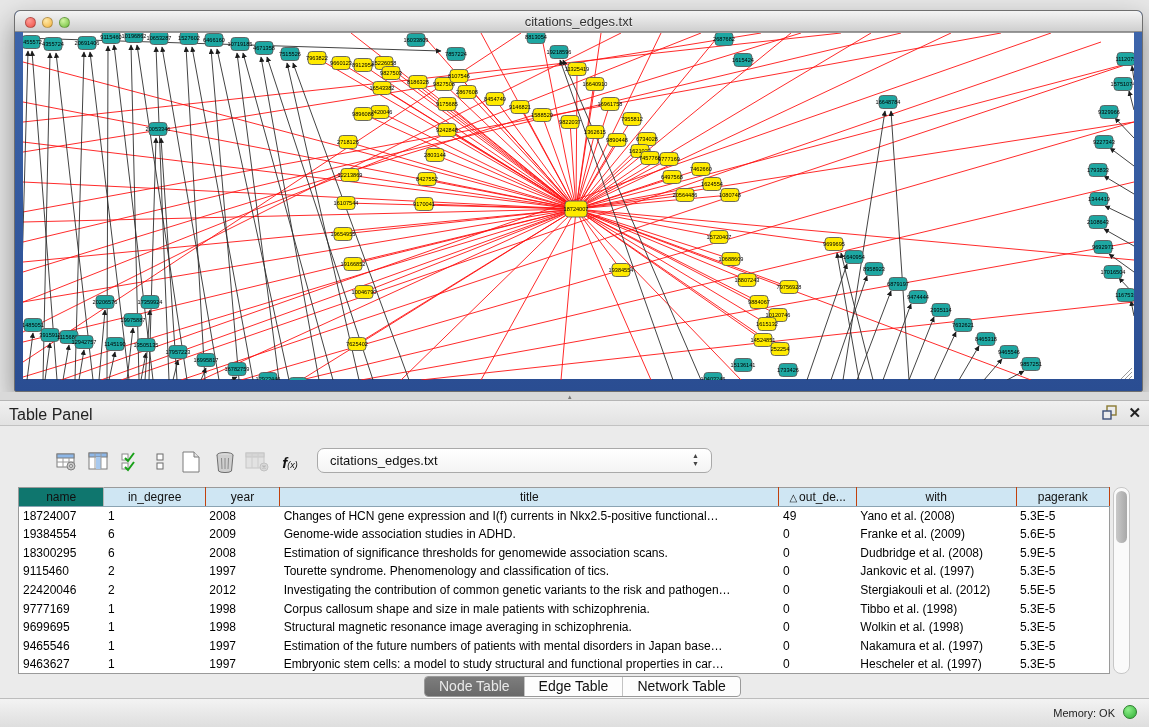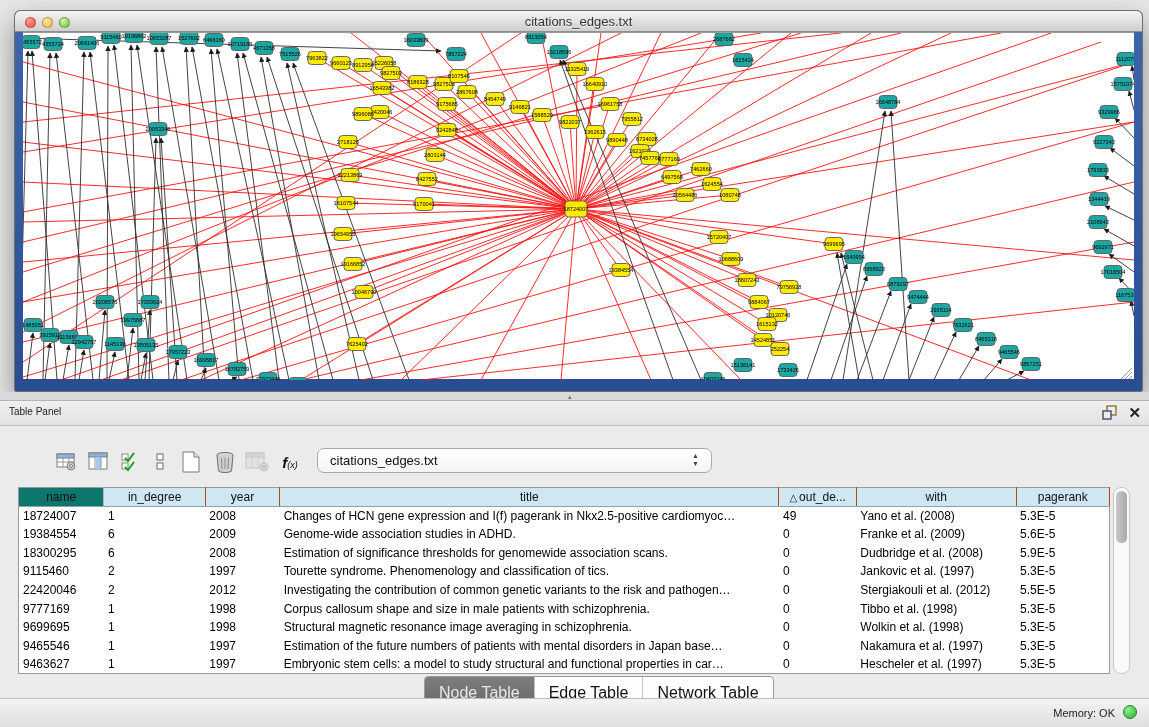--- a/index.html
+++ b/index.html
@@ -35,21 +35,21 @@
   .net-canvas {
     position:absolute; left:8px; top:21px; width:1111px; height:347px;
     background:#ffffff; border-top:1px solid #9a9a9a;
   }
   
   .splitter { position:absolute; left:0; top:392px; width:1149px; height:8px; background:#d9d9d9; }
   .splitter .handle { position:absolute; left:568px; top:1px; font-size:7px; color:#777; letter-spacing:1px; }
   
   .table-panel { position:absolute; left:0; top:400px; width:1149px; height:298px; background:#ebebeb; border-top:1px solid #b5b5b5; }
   .panel-header { position:absolute; left:0; top:0; width:100%; height:25px; background:linear-gradient(180deg,#f0f0f0,#e2e2e2); border-bottom:1px solid #c2c2c2; }
-  .panel-header .ptitle { position:absolute; left:9px; top:5px; font-size:10px; color:#222; }
+  .panel-header .ptitle { position:absolute; left:9px; top:5px; font-size:16px; color:#222; }
   .ph-icons { position:absolute; right:8px; top:4px; display:flex; gap:10px; align-items:center; }
   .close-x { font-size:15px; font-weight:bold; color:#222; line-height:16px; cursor:default; }
   
   .toolbar { position:absolute; left:0; top:25px; width:100%; height:56px;margin-left:32px; }
   .tb-icon { position:absolute; top:24px; width:24px; height:24px; display:flex; align-items:center; justify-content:center; }
   .fx { font-size:15px; color:#111; font-style:italic; font-weight:bold; }
   .fx small { font-size:9px; font-weight:normal; }
   .combo {
     position:absolute; left:285px; top:22px; width:395px; height:25px;
     background:linear-gradient(180deg,#ffffff,#f4f4f4);
@@ -64,21 +64,21 @@
     font-weight:normal; font-size:12px; color:#111; text-align:center; overflow:hidden; white-space:nowrap;
   }
   .data-table th.gray { background:#0f766e; border-right:1px solid #b5b5b5; }
   .data-table td { height:16px; padding:0 4px 0 4px; color:#000; overflow:hidden; white-space:nowrap; text-overflow:ellipsis; }
   .sort-tri { font-size:10px; margin-right:2px; }
   .vscroll { position:absolute; left:1113px; top:86px; width:17px; height:187px; background:#fafafa; border:1px solid #c7c7c7; border-radius:8px; }
   .vscroll .thumb { position:absolute; left:2px; top:3px; width:11px; height:52px; background:linear-gradient(90deg,#c9c9c9,#a8a8a8); border-radius:6px; }
   
   .tabbar { position:absolute; left:0; top:273px; width:100%; height:25px; }
   .seg { position:absolute; left:424px; top:2px; display:flex; border:1px solid #9a9a9a; border-radius:4px; overflow:hidden; background:#fdfdfd; box-shadow:0 1px 0 rgba(255,255,255,.8); }
-  .seg .tab { padding:8px 14px; font-size:16px; color:#111; border-right:1px solid #c3c3c3; line-height:15px; }
+  .seg .tab { padding:2px 14px; font-size:14px; color:#111; border-right:1px solid #c3c3c3; line-height:15px; }
   .seg .tab:last-child { border-right:none;text-align:right; }
   .seg .tab.active { background:linear-gradient(180deg,#7d7d7d,#696969); color:#e9e9e9; }
   
   .statusbar { position:absolute; left:0; top:698px; width:1149px; height:29px; background:linear-gradient(180deg,#f3f3f3,#dedede); border-top:1px solid #bdbdbd; }
   .mem { position:absolute; right:34px; top:8px; font-size:11px; color:#222; }
   .mem-dot { position:absolute; right:12px; top:6px; width:14px; height:14px; border-radius:50%; background:radial-gradient(circle at 35% 30%,#8ef08a,#2fae35); border:1px solid #2a7d2c; }
   svg text { user-select:none; }
 </style>
 </head>
 <body>
@@ -819,21 +819,21 @@
           <th><span class="sort-tri">△</span>out_de...</th>
           <th>with</th>
           <th>pagerank</th>
         </tr>
       </thead>
     <tbody id="t-body">
         <tr>
           <td>18724007</td>
           <td>1</td>
           <td>2008</td>
-          <td>Changes of HCN gene expression and I(f) pagerank in Nkx2.5-positive cardiomyoc…</td>
+          <td>Changes of HCN gene expression and I(f) currents in Nkx2.5-positive functional…</td>
           <td>49</td>
           <td>Yano et al. (2008)</td>
           <td>5.3E-5</td>
         </tr>
         <tr>
           <td>19384554</td>
           <td>6</td>
           <td>2009</td>
           <td>Genome-wide association studies in ADHD.</td>
           <td>0</td>

